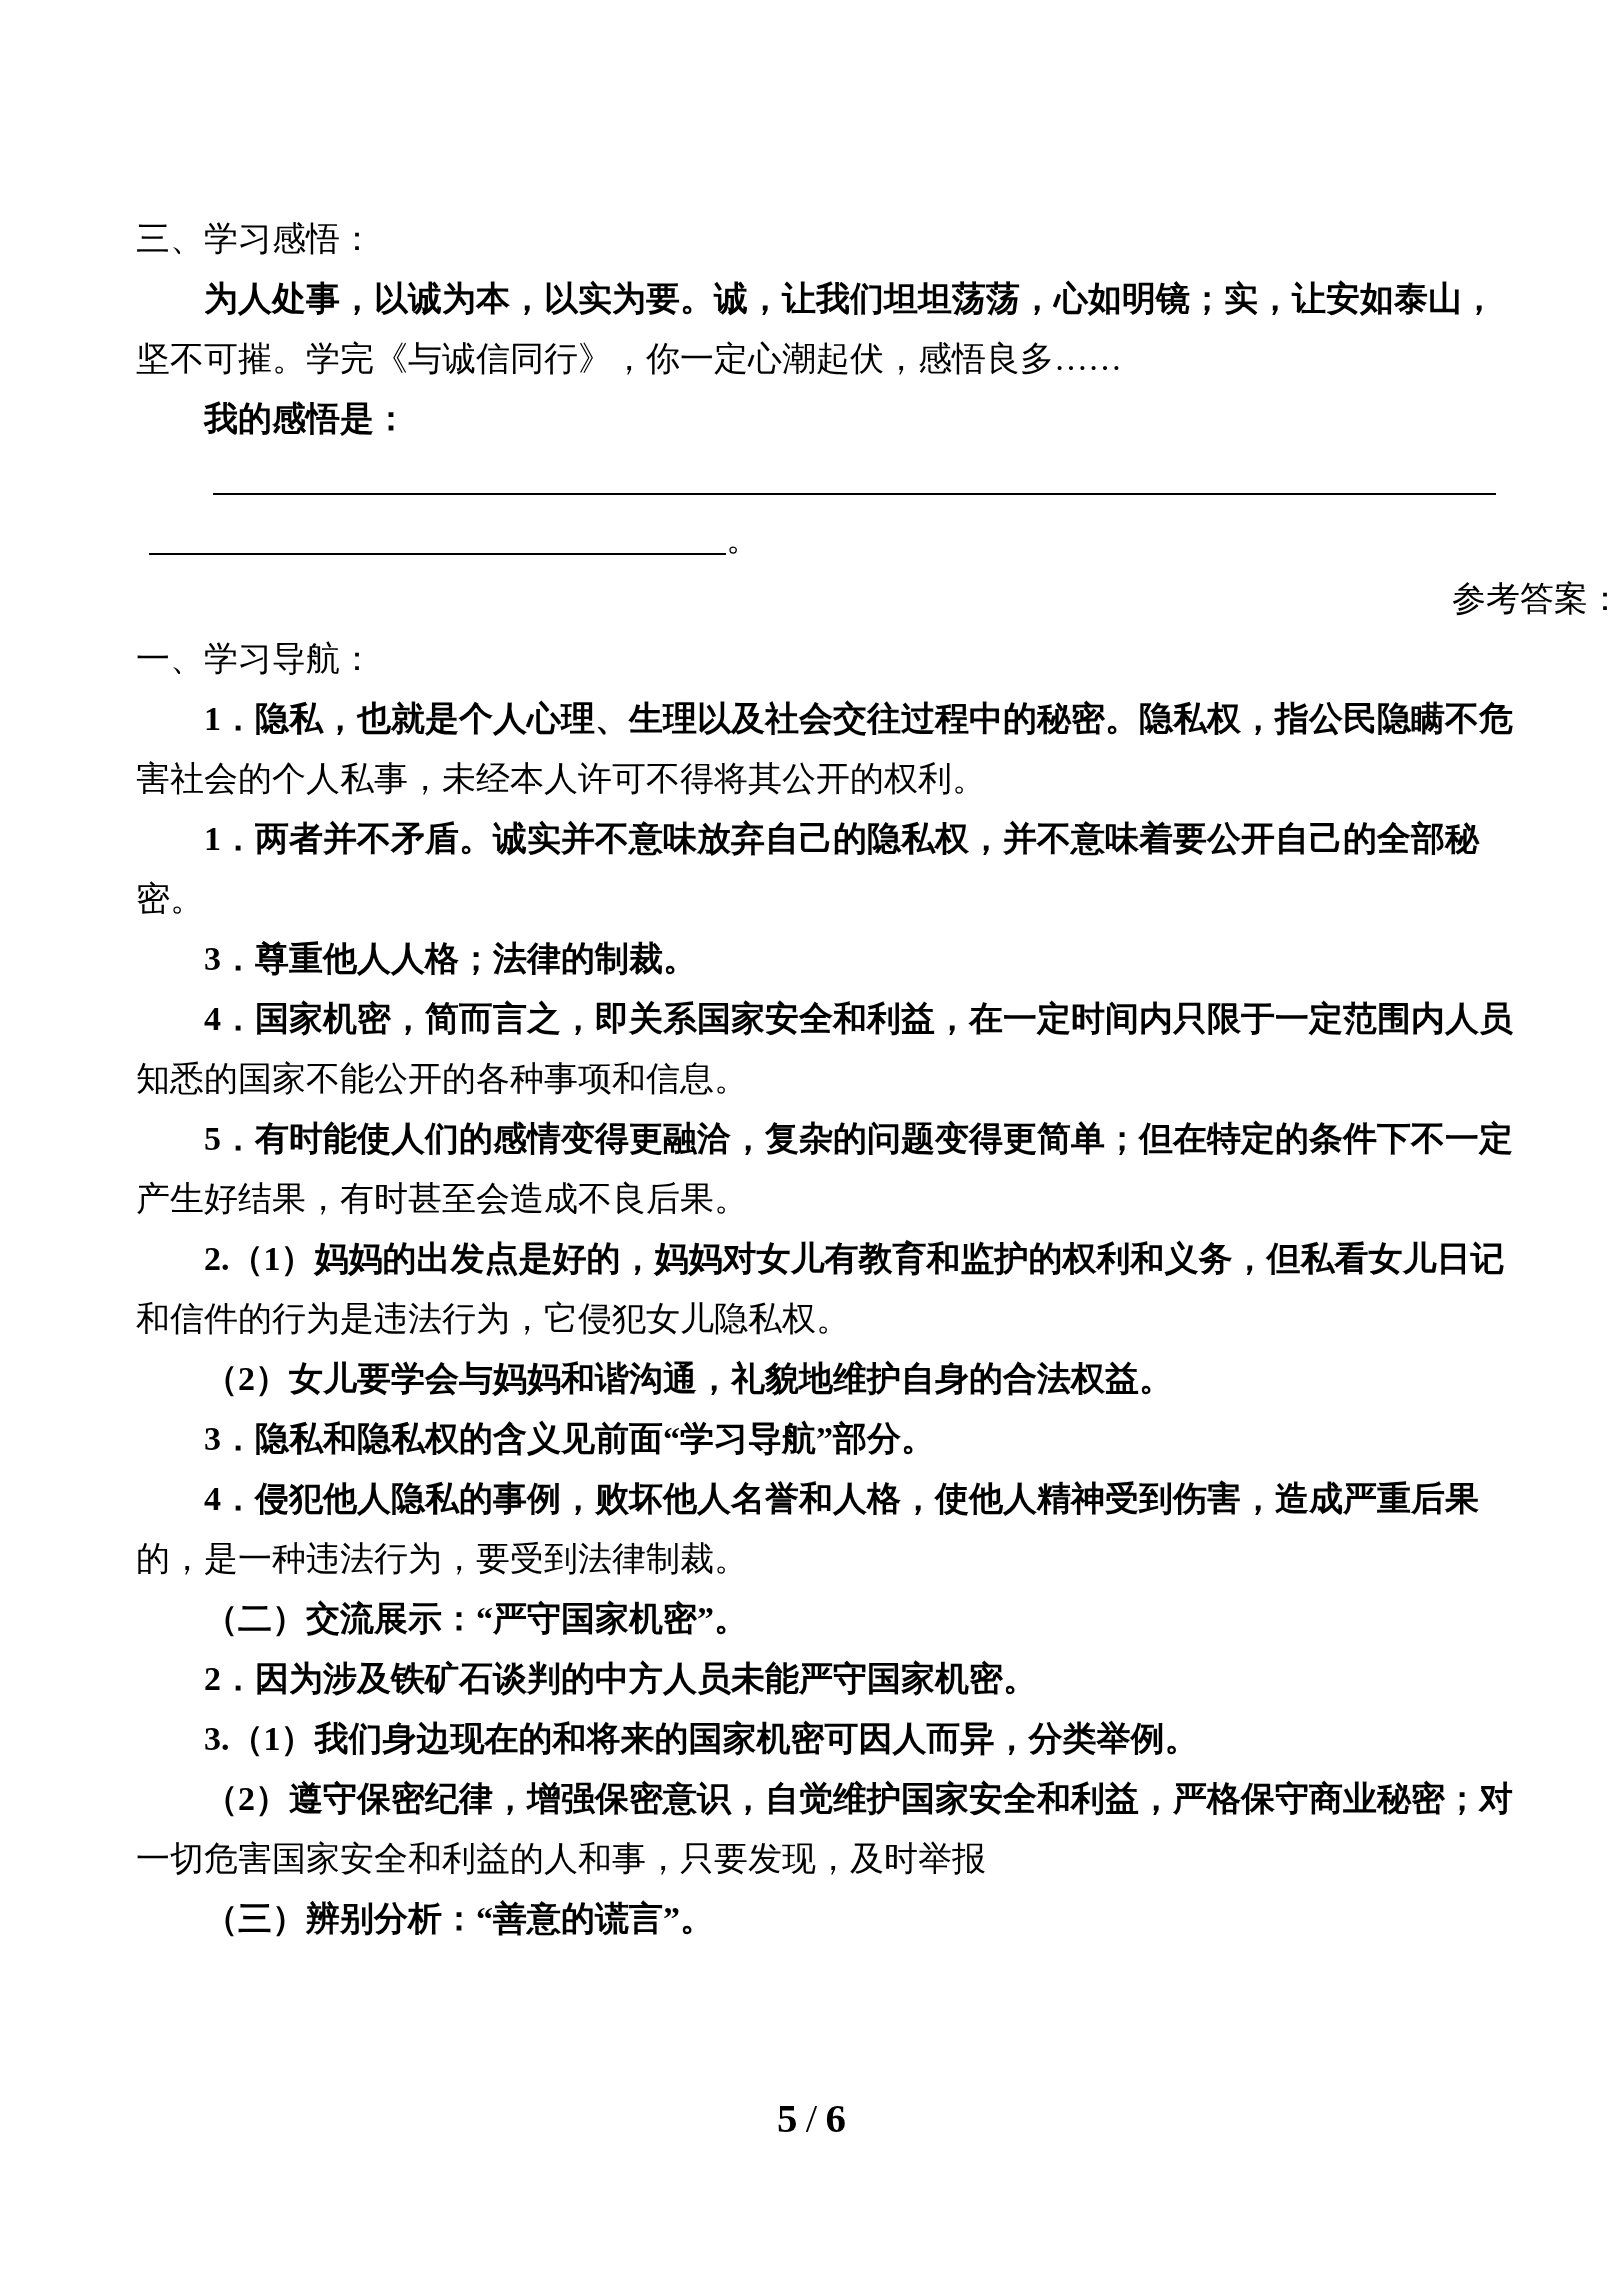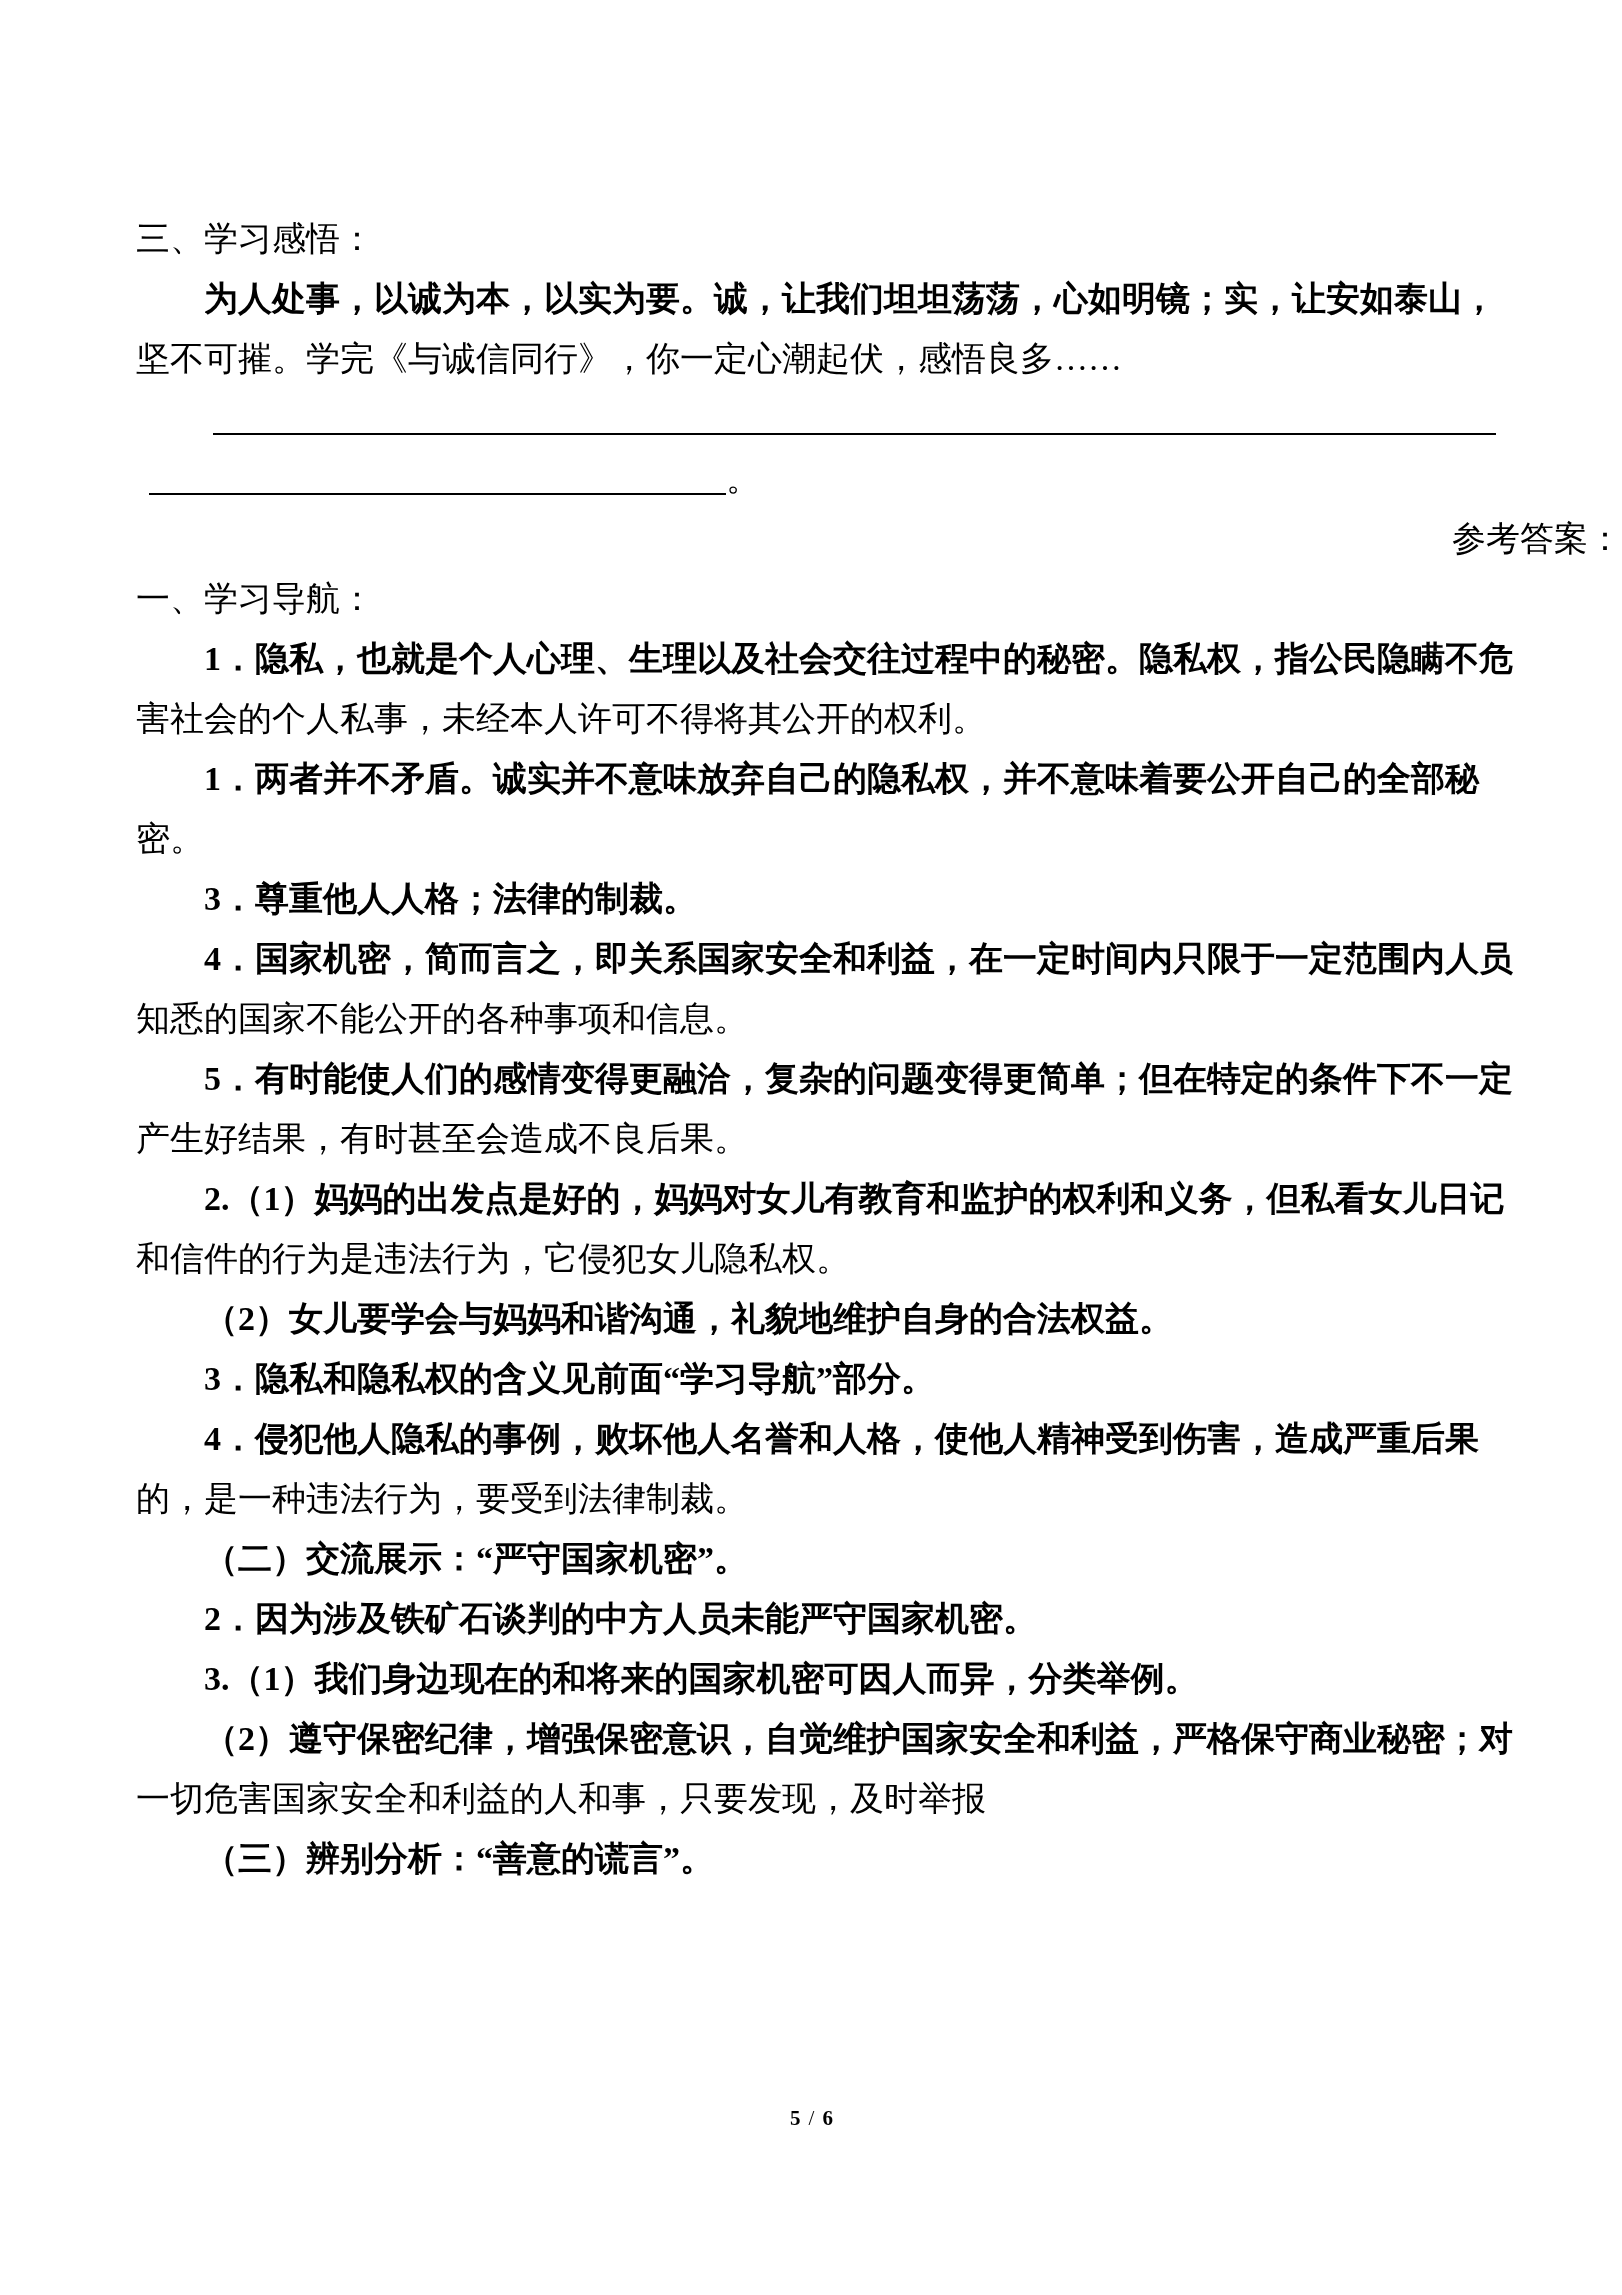--- a/index.html
+++ b/index.html
@@ -45,33 +45,34 @@
     vertical-align: top;
   }
   .footer {
     position: absolute;
     top: 2098px;
     left: 0;
     width: 1623px;
     height: 41px;
     line-height: 41px;
     text-align: center;
-    font-size: 21px;
+    font-size: 41px;
   }
   .footer .num { font-weight: 700; }
   .footer .sep { font-weight: 400; padding: 0 8.2px; }
 </style>
 </head>
 <body>
 
 <div class="page">
   <div class="content" id="content">
       <div class="line">三、学习感悟：</div>
       <div class="line ind">为人处事，以诚为本，以实为要。诚，让我们坦坦荡荡，心如明镜；实，让安如泰山，</div>
       <div class="line">坚不可摧。学完《与诚信同行》，你一定心潮起伏，感悟良多……</div>
+      <div class="line ind">我的感悟是：</div>
       <div class="line"><span class="blank" style="margin-left: 77px; width: 1283px;"></span></div>
       <div class="line"><span class="blank" style="margin-left: 13px; width: 577px;"></span>。</div>
       <div class="line ind bold">参考答案：</div>
       <div class="line">一、学习导航：</div>
       <div class="line ind">1．隐私，也就是个人心理、生理以及社会交往过程中的秘密。隐私权，指公民隐瞒不危</div>
       <div class="line">害社会的个人私事，未经本人许可不得将其公开的权利。</div>
       <div class="line ind">1．两者并不矛盾。诚实并不意味放弃自己的隐私权，并不意味着要公开自己的全部秘</div>
       <div class="line">密。</div>
       <div class="line ind">3．尊重他人人格；法律的制裁。</div>
       <div class="line ind">4．国家机密，简而言之，即关系国家安全和利益，在一定时间内只限于一定范围内人员</div>

